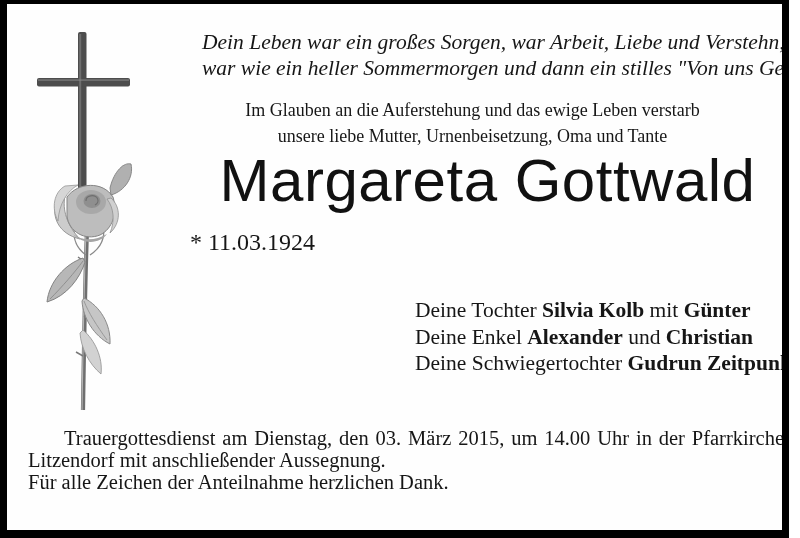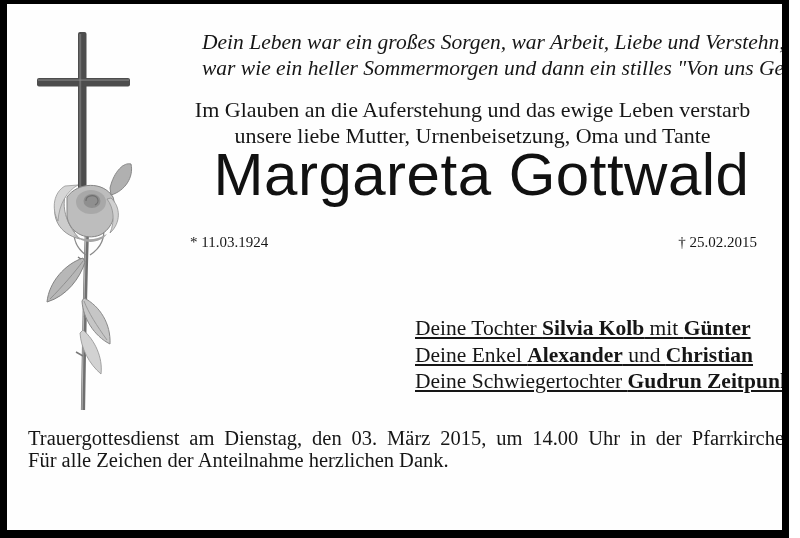--- a/index.html
+++ b/index.html
@@ -37,79 +37,80 @@
     font-size: 21.5px;
     line-height: 26px;
     white-space: nowrap;
   }
   .intro {
     position: absolute;
     left: 178px;
     top: 93px;
     width: 575px;
     text-align: center;
-    font-size: 22px;
+    font-size: 18px;
     line-height: 26px;
     white-space: nowrap;
   }
   .name {
     position: absolute;
     left: 172px;
     top: 124px;
     width: 585px;
-    margin: 10px;
+    margin: 16px;
     text-align: center;
     font-family: "Liberation Sans", sans-serif;
     font-weight: 300;
     font-size: 60px;
     line-height: 74px;
     letter-spacing: 0.5px;
     white-space: nowrap;
     color: #111111;
   }
   .dates {
     position: absolute;
     left: 183px;
     top: 225px;
     width: 567px;
     display: flex;
     justify-content: space-between;
-    font-size: 15px;
+    font-size: 24px;
     line-height: 26px;
     align-items: flex-end;
   }
   .place {
     position: absolute;
     left: 183px;
     top: 260px;
     font-size: 21.5px;
     font-weight: bold;
     line-height: 26px;
   }
   .memorial {
     position: absolute;
     left: 408px;
     top: 283px;
     width: 370px;
     font-size: 21.5px;
     line-height: 26.5px;
   }
-  .mem-lines { margin-top: 28px; text-decoration: underline; }
+  .mem-lines { margin-top: 10px; }
   .mem-line { white-space: nowrap; }
   .service {
     position: absolute;
     left: 21px;
     top: 423px;
     width: 756px;
     font-size: 20.5px;
     line-height: 22.2px;
   }
   .service .line-just {
     text-align: justify;
     text-align-last: justify;
+    margin-left: 36px;
   }
 </style>
 </head>
 <body>
 
 <div class="card">
 
   <svg class="illus" viewBox="0 0 170 410" aria-hidden="true">
     <g>
       <rect x="71" y="28" width="8.5" height="202" rx="2" fill="#4d4d4d"></rect>
@@ -154,30 +155,30 @@
 
   <div class="intro">
     <div>Im Glauben an die Auferstehung und das ewige Leben verstarb</div>
     <div>unsere liebe Mutter, Urnenbeisetzung, Oma und Tante</div>
   </div>
 
   <h1 class="name">Margareta Gottwald</h1>
 
   <div class="dates">
     <span>* 11.03.1924</span>
-    <span>† 25.02.2015</span>
   </div>
 
 
   <div class="memorial">
     <div class="mem-lines">
       <div class="mem-line"><span>Deine Tochter </span><b>Silvia Kolb</b><span> mit </span><b>Günter</b></div>
       <div class="mem-line"><span>Deine Enkel </span><b>Alexander</b><span> und </span><b>Christian</b></div>
       <div class="mem-line"><span>Deine Schwiegertochter </span><b>Gudrun Zeitpunkt</b><span></span><b></b></div>
     </div>
   </div>
 
   <div class="service">
     <div class="line-just">Trauergottesdienst am Dienstag, den 03. März 2015, um 14.00 Uhr in der Pfarrkirche</div>
+    <div>Litzendorf mit anschließender Aussegnung.</div>
     <div>Für alle Zeichen der Anteilnahme herzlichen Dank.</div>
   </div>
 
 </div>
 
 </body></html>

